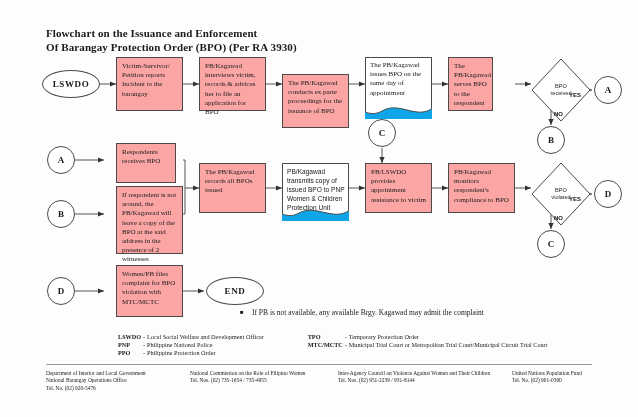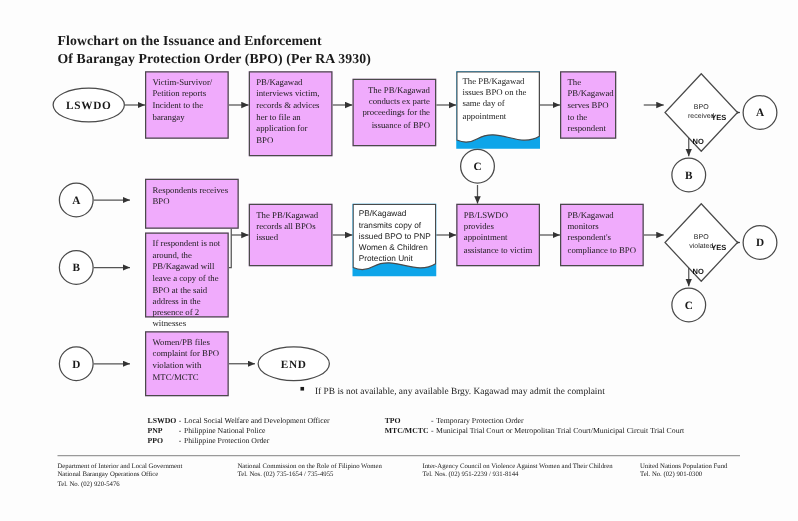--- a/index.html
+++ b/index.html
@@ -17,21 +17,21 @@
     position:absolute;left:46px;top:26px;
     font-family:"Liberation Serif", serif;
     font-weight:bold;font-size:11px;line-height:14px;
     letter-spacing:0.1px;white-space:pre-line;
   }
 
   
   .node{position:absolute;box-sizing:border-box;}
 
   .pbox{
-    border:1px solid #4a4a4a;background:#f0abfc;
+    border:1px solid #4a4a4a;background:#fca5a5;
     font-size:7px;line-height:9.2px;
     padding:4px 4px 3px 5px;
     font-family:"Liberation Serif", serif;
   }
 
   
   .docbox{
     background:#0ea5e9;
     font-size:7px;line-height:9.2px;
     padding:4px 4px 3px 5px;
@@ -150,25 +150,25 @@
   </svg>
 
   <div class="node ellipse" style="left:42px;top:70px;width:58px;height:28px;">
     <span>LSWDO</span>
   </div>
 
   <div class="node pbox" style="left:116px;top:57px;width:67px;height:54px;">
     <span>Victim-Survivor/ Petition reports Incident to the barangay</span>
   </div>
 
-  <div class="node pbox" style="left:199px;top:57px;width:67px;height:68px;">
+  <div class="node pbox" style="left:199px;top:57px;width:67px;height:54px;">
     <span>PB/Kagawad interviews victim, records &amp; advices her to file an application for BPO</span>
   </div>
 
-  <div class="node pbox" style="left:282px;top:63px;width:67px;height:54px;text-align:right;">
+  <div class="node pbox" style="left:282px;top:74px;width:67px;height:54px;">
     <span>The PB/Kagawad conducts ex parte proceedings for the issuance of BPO</span>
   </div>
 
   <div class="node docbox" style="left:365px;top:57px;width:67px;height:62px;">
     <svg class="docsvg" viewBox="0 0 67 62" preserveAspectRatio="none">
       <path d="M0.5,0.5 H66.5 V52 C50,62 34,44 17,54 C11,57.5 5,57 0.5,55 Z" fill="#ffffff" stroke="#4a4a4a" stroke-width="1"></path>
     </svg>
     <span class="doctext">The PB/Kagawad issues BPO on the same day of appointment</span>
   </div>
 
@@ -198,21 +198,21 @@
   </div>
 
   <div class="node circ" style="left:47px;top:146px;width:28px;height:28px;">
     <span>A</span>
   </div>
 
   <div class="node circ" style="left:47px;top:200px;width:28px;height:28px;">
     <span>B</span>
   </div>
 
-  <div class="node pbox" style="left:116px;top:143px;width:75px;height:40px;">
+  <div class="node pbox" style="left:116px;top:143px;width:60px;height:40px;">
     <span>Respondents receives BPO</span>
   </div>
 
   <div class="node pbox" style="left:116px;top:186px;width:67px;height:68px;">
     <span>If respondent is not around, the PB/Kagawad will leave a copy of the BPO at the said address in the presence of 2 witnesses</span>
   </div>
 
   <div class="node pbox" style="left:199px;top:163px;width:67px;height:50px;">
     <span>The PB/Kagawad records all BPOs issued</span>
   </div>

